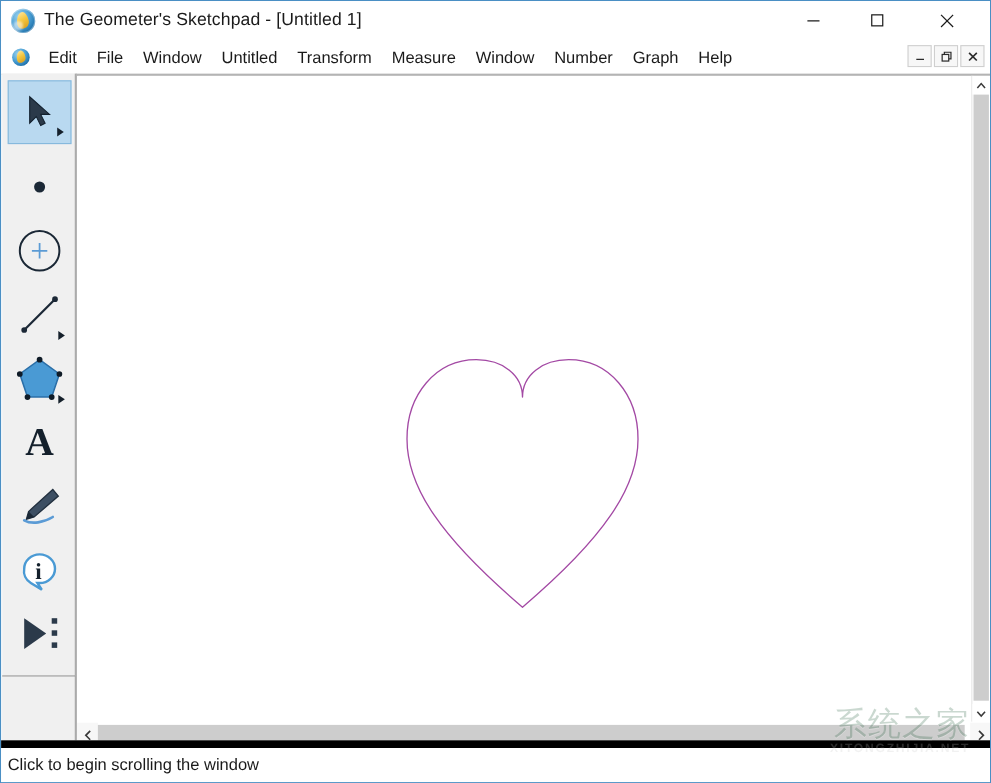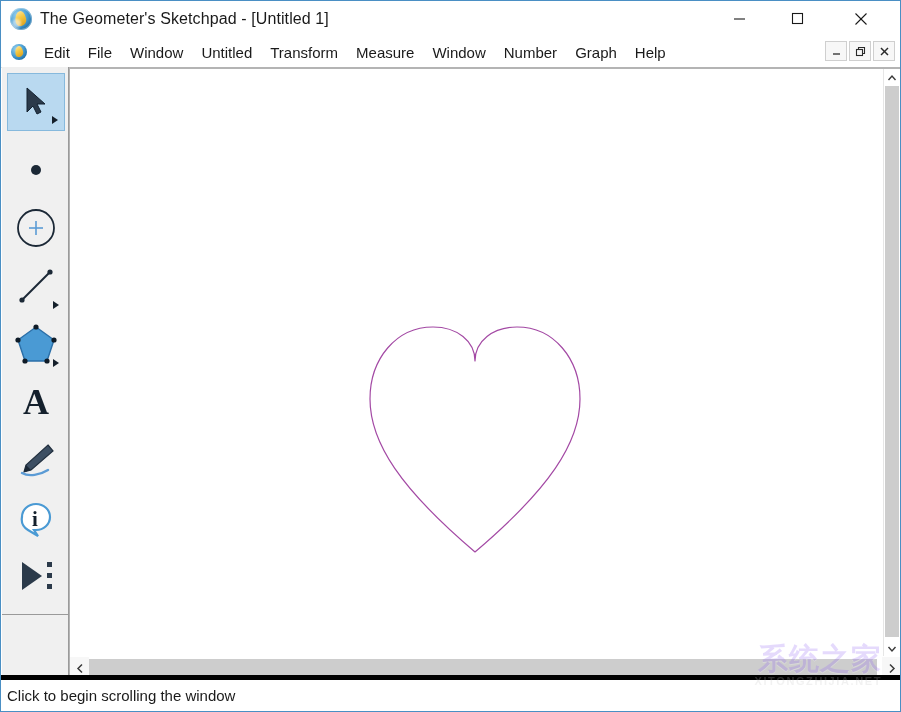--- a/index.html
+++ b/index.html
@@ -246,21 +246,21 @@
     background: #f7f7f7;
     display: flex; align-items: center; justify-content: center;
   }
 
   
   #status-bar {
     position: absolute;
     left: 0; bottom: 0;
     width: 899px; height: 31px;
     background: #ffffff;
-    border-top: 5px solid #000000;
+    border-top: 7px solid #000000;
     display: flex;
     align-items: center;
   }
   #status-text {
     margin-left: 6px;
     font-size: 15px;
     color: #1a1a1a;
     white-space: nowrap;
   }
 
@@ -269,22 +269,22 @@
     position: absolute;
     right: 18px; bottom: 16px;
     width: 190px; height: 52px;
     pointer-events: none;
     opacity: 0.22;
     text-align: right;
     user-select: none;
   }
   #watermark-cn {
     font-size: 30px;
-    font-weight: bold;
-    color: #8b5cf6;
+    font-weight: normal;
+    color: #14532d;
     letter-spacing: 1px;
     line-height: 32px;
     text-shadow: 0 1px 0 #ffffff;
   }
   #watermark-en {
     font-size: 11px;
     font-weight: bold;
     color: #c4c4c4;
     letter-spacing: 1.6px;
     line-height: 13px;

